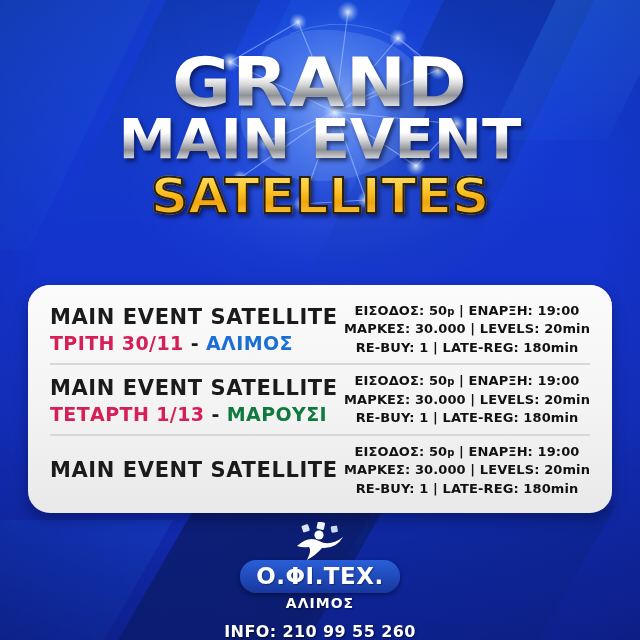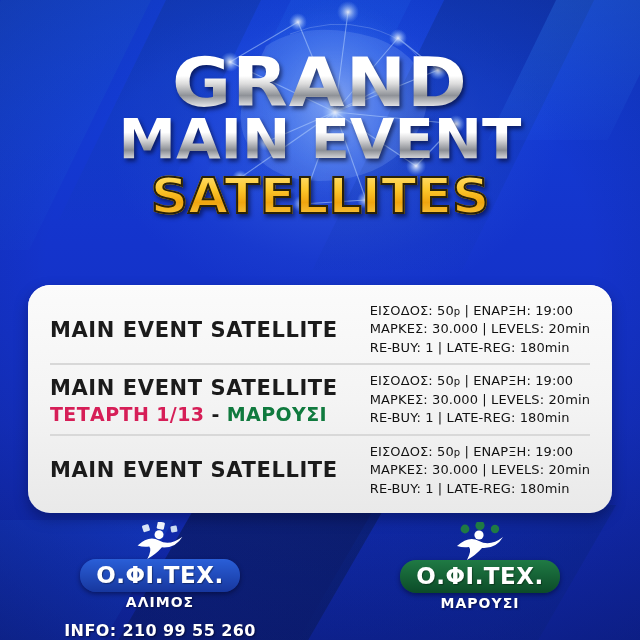--- a/index.html
+++ b/index.html
@@ -127,31 +127,31 @@
     margin-top:3px;
     font-family:"DejaVu Sans", sans-serif;
     font-size:19px; font-weight:bold; letter-spacing:.4px; white-space:nowrap;
   }
   .r-date{ color:#d61e57; }
   .r-dash{ color:#1b1b1b; }
   .r-venue-blue{ color:#1b6fd4; }
   .r-venue-green{ color:#107a3e; }
 
   .row-right{
-    text-align:left;
-    font-family:"DejaVu Sans", sans-serif;
-    font-size:13px; font-weight:normal; color:#121212; line-height:1.42;
+    text-align:center;
+    font-family:"DejaVu Sans", sans-serif;
+    font-size:13px; font-weight:bold; color:#121212; line-height:1.42;
     letter-spacing:.1px; white-space:nowrap;
   }
   .row-right .sup{ font-size:10px; vertical-align:baseline; }
 
   
   .footer{
     position:absolute; left:0; right:0; top:520px; height:120px;
-    display:flex; z-index:8;
+    display:flex; z-index:8;flex-direction:column;
   }
   .brand{
     flex:1 1 50%;
     display:flex; flex-direction:column; align-items:center; justify-content:flex-start;
     padding-top:2px;
   }
   .mascot{ width:62px; height:40px; position:relative; }
   .pill{
     margin-top:-2px;
     border-radius:16px;
@@ -245,20 +245,23 @@
     <div class="t-grand">GRAND</div>
     <div class="t-main">MAIN EVENT</div>
     <div class="t-sat">SATELLITES</div>
   </div>
 
   <div class="card">
 
     <div class="row">
       <div class="row-left">
         <div class="r-title">MAIN EVENT SATELLITE</div>
+        <div class="r-sub">
+          <span class="r-date">ΤΡΙΤΗ 30/11</span><span class="r-dash"> - </span><span class="r-venue-blue">ΑΛΙΜΟΣ</span>
+        </div>
       </div>
       <div class="row-right">
         <div>
           <span>ΕΙΣΟΔΟΣ:</span>
           <span>50</span><span class="sup">p</span>
           | <span>ΕΝΑΡΞΗ:</span>
           <span>19:00</span>
         </div>
         <div>
           <span>ΜΑΡΚΕΣ:</span>

